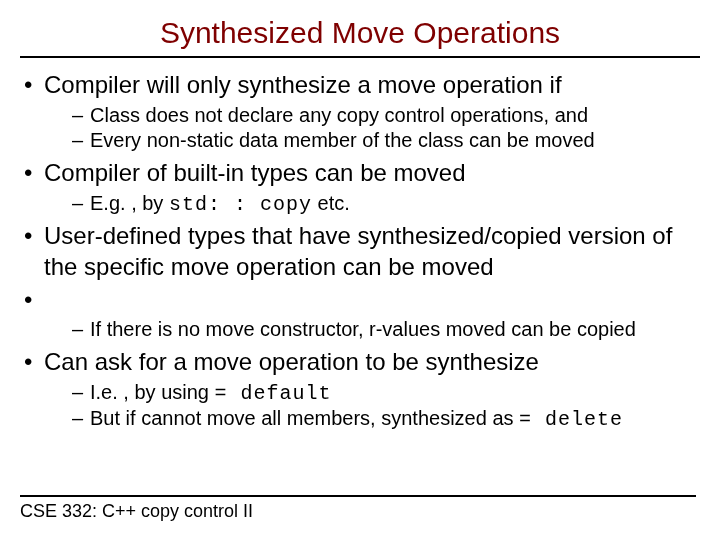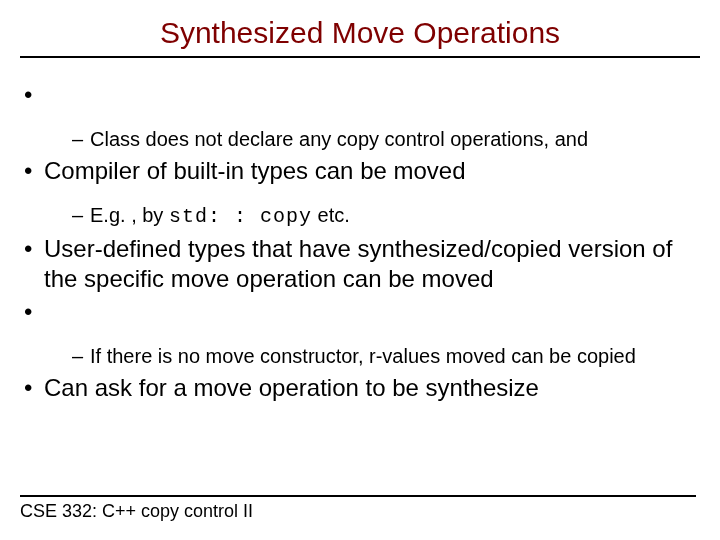--- a/index.html
+++ b/index.html
@@ -18,21 +18,21 @@
     height: 540px;
     padding: 16px 20px 0 20px;
     position: relative;
   }
   .title {
     text-align: center;
     font-size: 30px;
     color: #7f0000;
     border-bottom: 2px solid #000;
     padding-bottom: 6px;
-    margin: 0 0 22px 0;
+    margin: 0 0 12px 0;
     font-weight: normal;
   }
   ul.top {
     list-style: none;
     margin: 0;
     padding: 0 0 0 4px;
   }
   ul.top > li {
     font-size: 24px;
     line-height: 1.28;
@@ -41,21 +41,21 @@
     text-indent: -20px;
   }
   ul.top > li::before {
     content: "•";
     display: inline-block;
     width: 20px;
     text-indent: 0;
   }
   ul.sub {
     list-style: none;
-    margin: 16px 0 4px 0;
+    margin: 2px 0 4px 0;
     padding: 0 0 0 28px;
   }
   ul.sub > li {
     font-size: 20px;
     line-height: 1.28;
     padding-left: 18px;
     text-indent: -18px;
   }
   ul.sub > li::before {
     content: "–";
@@ -77,36 +77,41 @@
     font-size: 18px;
   }
 </style>
 </head>
 <body>
 
 <div class="slide">
   <h1 class="title">Synthesized Move Operations</h1>
 
   <ul class="top">
-    <li>
+    <li><span>Compiler will only synthesize a move operation if</span>
       <ul class="sub">
         <li><span>Class does not declare any copy control operations, and</span></li>
+        <li><span>Every non-static data member of the class can be moved</span></li>
       </ul>
     </li>
     <li><span>Compiler of built-in types can be moved</span>
       <ul class="sub">
         <li><span>E.g. , by </span><code>std: : copy</code><span> etc.</span></li>
       </ul>
     </li>
     <li><span>User-defined types that have synthesized/copied version of the specific move operation can be moved</span></li>
     <li>
       <ul class="sub">
         <li><span>If there is no move constructor, r-values moved can be copied</span></li>
       </ul>
     </li>
     <li><span>Can ask for a move operation to be synthesize</span>
+      <ul class="sub">
+        <li><span>I.e. , by using </span><code>= default</code></li>
+        <li><span>But if cannot move all members, synthesized as </span><code>= delete</code></li>
+      </ul>
     </li>
   </ul>
 
   <div class="footer">
     <span>CSE 332: C++ copy control II</span>
   </div>
 </div>
 
 </body></html>

